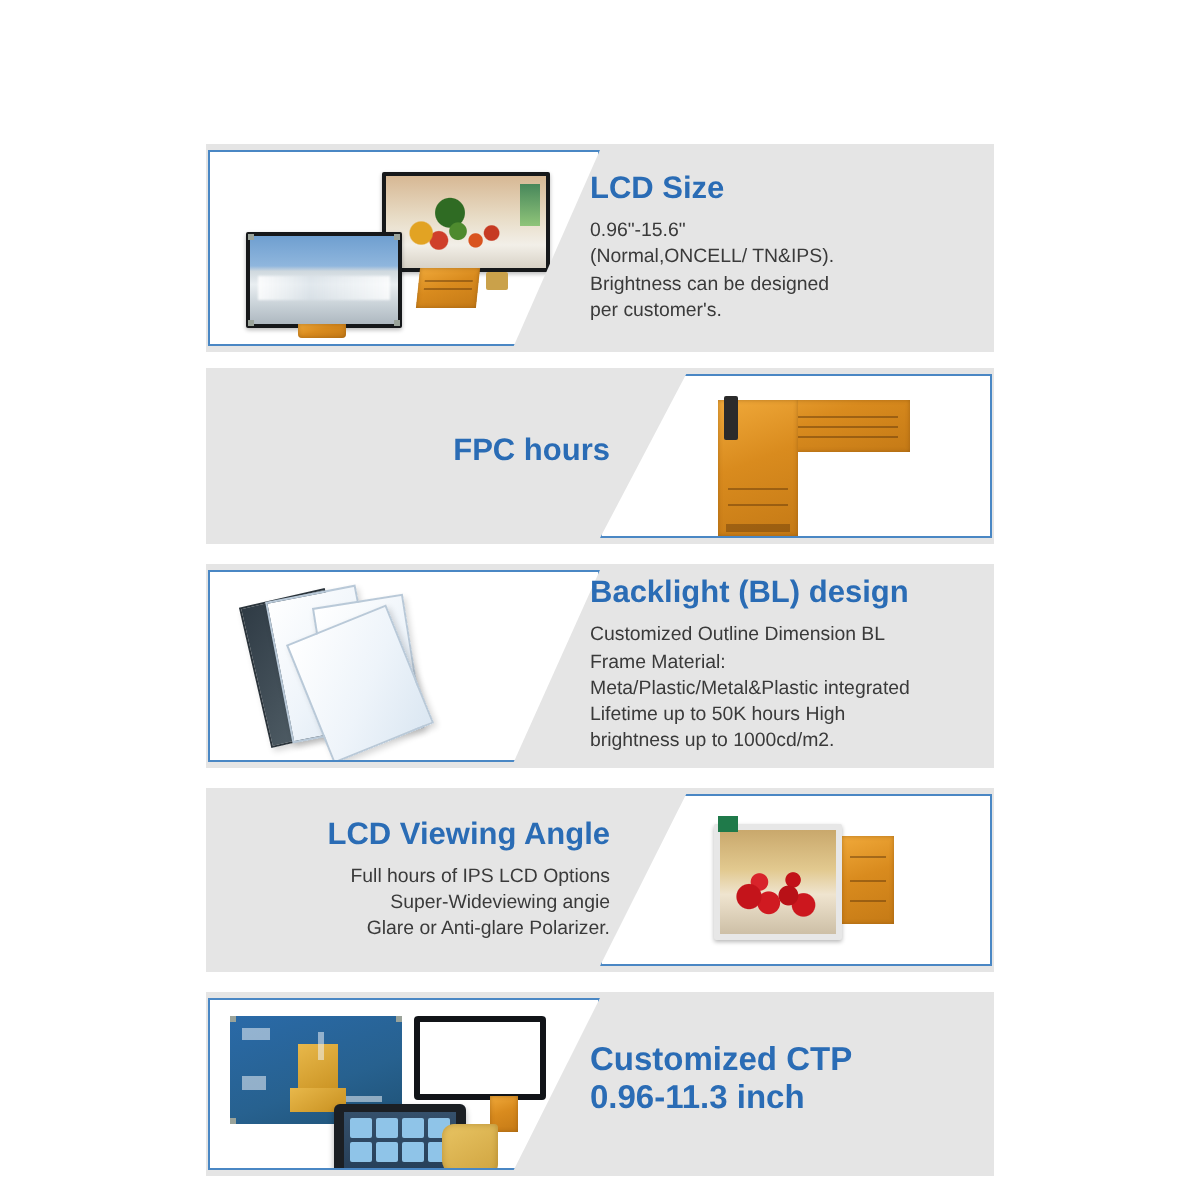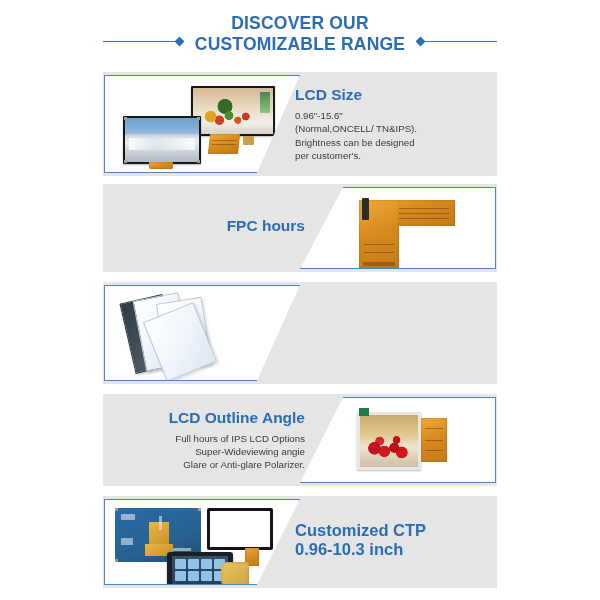--- a/index.html
+++ b/index.html
@@ -204,28 +204,20 @@
     background: linear-gradient(150deg,#e8c463,#cfa33f);
     border-radius: 6px 2px 6px 8px;
     box-shadow: inset 0 0 3px rgba(120,80,10,.4);
   }
 </style>
 </head>
 <body>
 
 <div class="page">
 
-  <div class="header">
-    <div class="header-rule"></div>
-    <div class="diamond left"></div>
-    <h1 class="header-title">DISCOVER OUR
-CUSTOMIZABLE RANGE</h1>
-    <div class="diamond right"></div>
-    <div class="header-rule"></div>
-  </div>
 
   <div class="row" style="top:72px;height:104px;">
     <div class="row-inner">
       <div class="panel left">
 
         <div class="art lcd" style="left:86px;top:10px;width:84px;height:50px;">
           <div class="screen scr-fruit"></div>
         </div>
         <div class="art fpc" style="left:104px;top:58px;width:30px;height:20px;transform:skewX(-6deg);">
           <div class="fpc-line" style="left:3px;right:3px;top:6px;"></div>
@@ -278,27 +270,35 @@
 
   <div class="row" style="top:282px;height:102px;">
     <div class="row-inner">
       <div class="panel left">
         <div class="art sheet dark" style="left:22px;top:12px;width:44px;height:72px;transform:rotate(-13deg);"></div>
         <div class="art sheet" style="left:34px;top:10px;width:46px;height:72px;transform:rotate(-11deg);"></div>
         <div class="art sheet" style="left:56px;top:14px;width:46px;height:68px;transform:rotate(-9deg);"></div>
         <div class="art sheet" style="left:48px;top:24px;width:54px;height:64px;transform:rotate(-22deg);"></div>
       </div>
 
+      <div class="copy on-right">
+        <h2>Backlight (BL) design</h2>
+        <p>Customized Outline Dimension BL
+Frame Material:
+Meta/Plastic/Metal&amp;Plastic integrated
+Lifetime up to 50K hours High
+brightness up to 1000cd/m2.</p>
+      </div>
     </div>
   </div>
 
   <div class="row" style="top:394px;height:92px;">
     <div class="row-inner">
       <div class="copy on-left">
-        <h2>LCD Outline Angle</h2>
+        <h2>LCD Viewing Angle</h2>
         <p>Full hours of IPS LCD Options
 Super-Wideviewing angie
 Glare or Anti-glare Polarizer.</p>
       </div>
 
       <div class="panel right">
         <div class="art lcd" style="left:56px;top:14px;width:64px;height:58px;background:#e7e7e7;padding:3px;">
           <div class="screen scr-apples"></div>
         </div>
         <div class="art" style="left:58px;top:10px;width:10px;height:8px;background:#1f7a4a;"></div>
@@ -341,18 +341,18 @@
               <i></i>
               <i></i>
               <i></i>
           </div>
         </div>
         <div class="art hand" style="left:116px;top:62px;width:28px;height:26px;"></div>
       </div>
 
       <div class="copy on-right big">
         <h2>Customized CTP
-0.96-10.3 inch</h2>
+0.96-11.3 inch</h2>
       </div>
     </div>
   </div>
 
 </div>
 
 </body></html>

